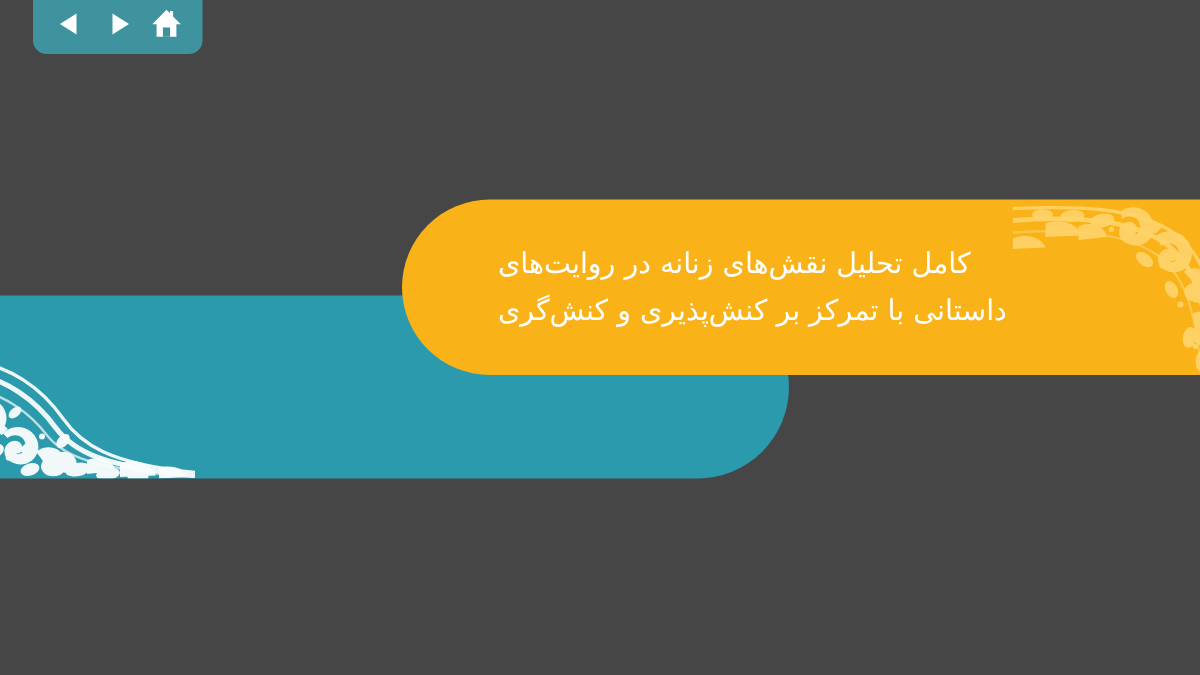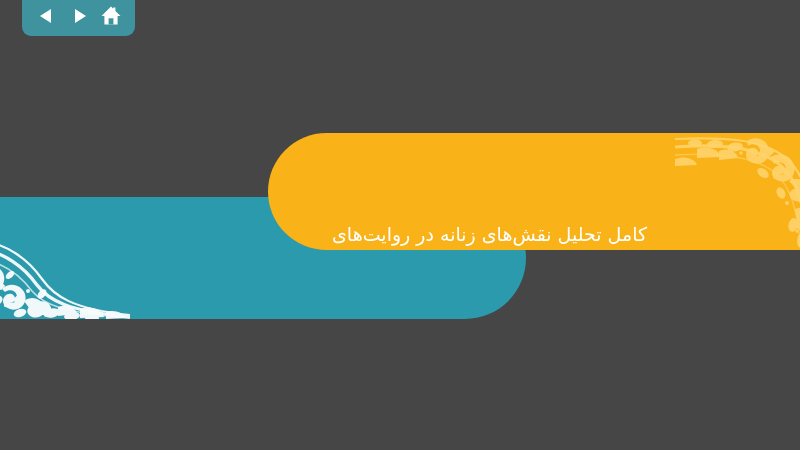--- a/index.html
+++ b/index.html
@@ -87,21 +87,21 @@
   }
   #title-block {
     position: absolute;
     right: 108px;
     top: 0;
     width: 380px;
     height: 117px;
     display: flex;
     flex-direction: column;
     align-items: flex-end;
-    justify-content: flex-end;
+    justify-content: center;
     direction: rtl;
     z-index: 3;
   }
   .title-line {
     color: #ffffff;
     font-size: 19px;
     line-height: 31px;
     font-family: "DejaVu Sans", sans-serif;
     white-space: nowrap;
     text-align: right;
@@ -211,16 +211,17 @@
           <path d="M44,18 C52,14 62,18 63,25 L44,27 Z"></path>
           <path d="M22,16 C32,12 44,16 46,24 L22,25 Z"></path>
           <path d="M0,26 C10,22 20,26 22,32 L0,33 Z"></path>
           <path d="M132,100 C136,106 138,112 138,117 L130,117 Z"></path>
         </g>
       </svg>
     </span>
 
     <div id="title-block">
       <div class="title-line">کامل تحلیل نقش‌های زنانه در روایت‌های</div>
+      <div class="title-line">داستانی با تمرکز بر کنش‌پذیری و کنش‌گری</div>
     </div>
   </div>
 
 </div>
 
 </body></html>

